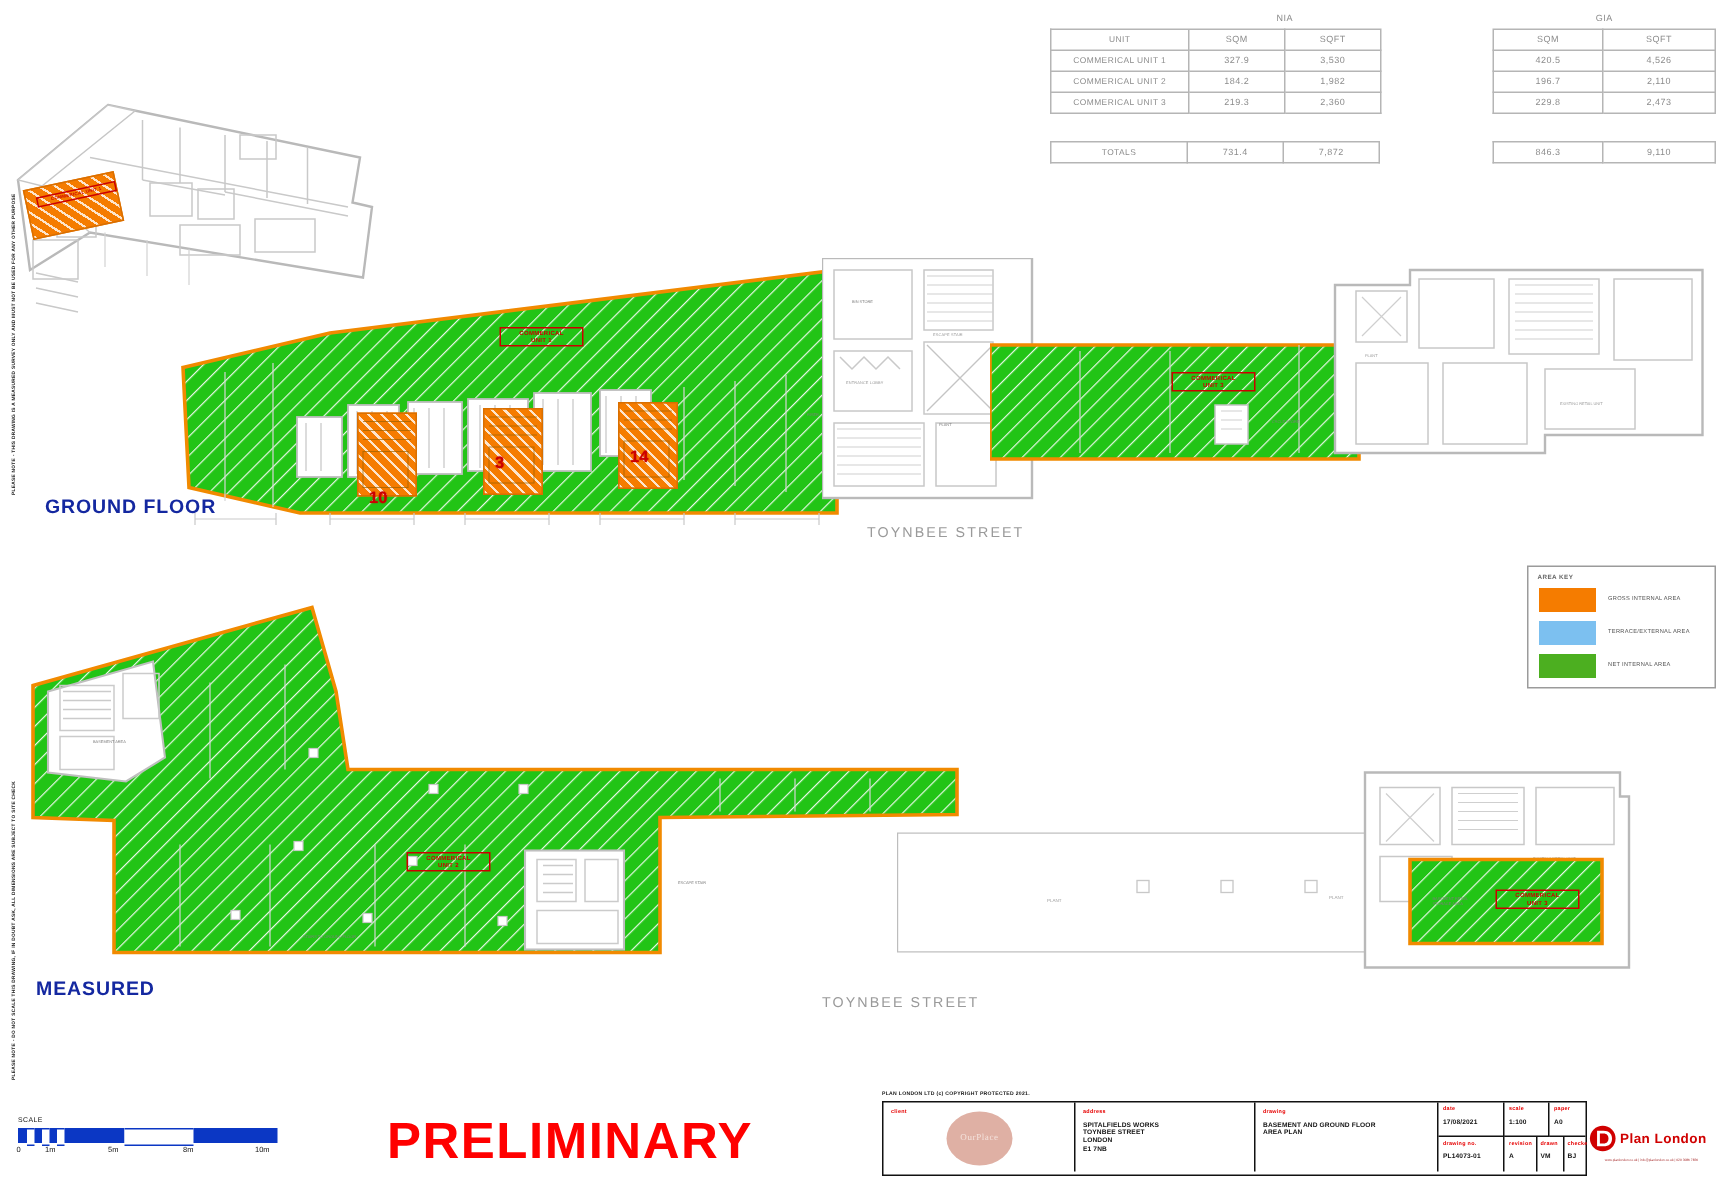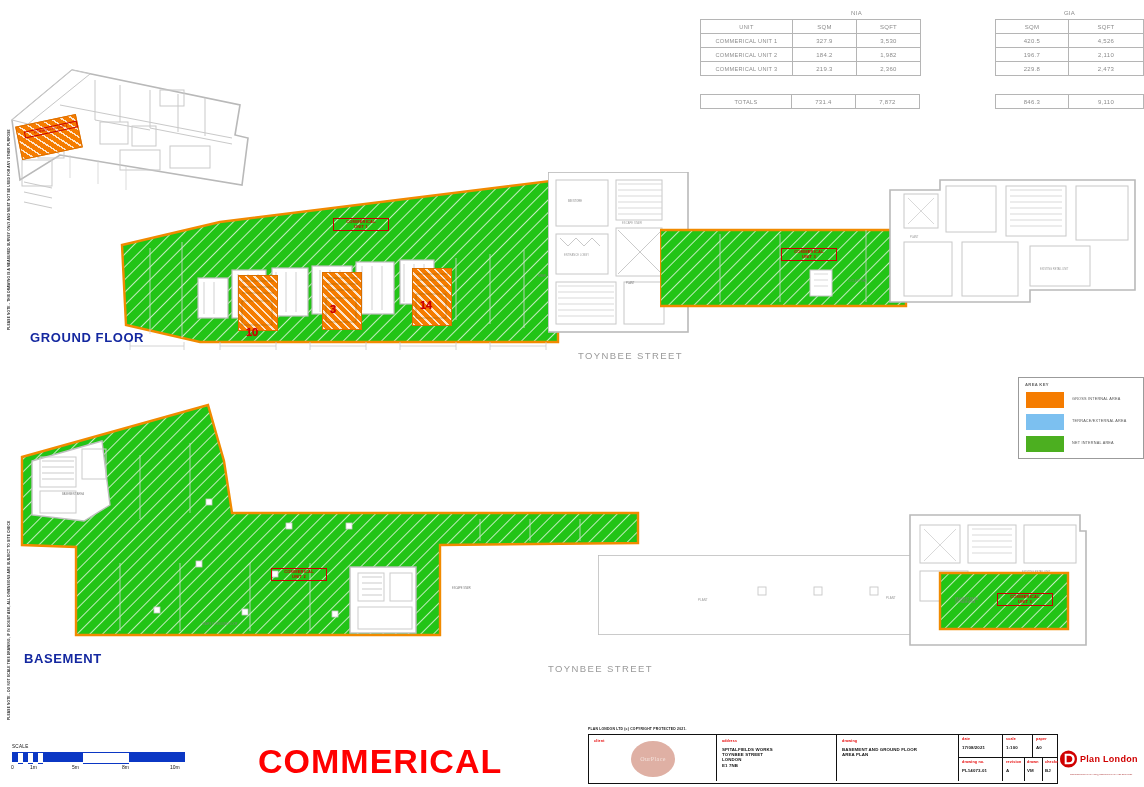--- a/index.html
+++ b/index.html
@@ -448,24 +448,24 @@
         <line x1="0" y1="0" x2="0" y2="9" stroke="#ffffff" stroke-width="1.6" opacity=".9"></line>
       </pattern>
     </defs>
     <polygon points="2,2 130,2 130,58 2,58" fill="url(#hatchB2)" stroke="#f18a00" stroke-width="2.4"></polygon>
   </svg>
   <div class="unitlbl" style="left:997px;top:198px;width:50px;white-space:pre;">COMMERICAL
 UNIT 3</div>
   <div class="tinyd" style="position:absolute;left:955px;top:203px;">BASEMENT RETAIL<br>STORAGE AREA</div>
 </div>
 
-<div class="floorlbl" style="left:24px;top:651px;">BASEMENT</div>
+<div class="floorlbl" style="left:24px;top:651px;">MEASURED</div>
 <div class="street" style="left:548px;top:663px;">TOYNBEE STREET</div>
 
-<div class="prelim" style="left:258px;top:742px;">COMMERICAL</div>
+<div class="prelim" style="left:258px;top:742px;">PRELIMINARY</div>
 
 <div id="scale">
   <div class="scaleword">SCALE</div>
   <div class="sbseg" style="left:0;top:0;width:6px;"></div>
   <div class="sbgap" style="left:6px;top:0;width:5px;"></div>
   <div class="sbseg" style="left:11px;top:0;width:5px;"></div>
   <div class="sbgap" style="left:16px;top:0;width:5px;"></div>
   <div class="sbseg" style="left:21px;top:0;width:5px;"></div>
   <div class="sbgap" style="left:26px;top:0;width:5px;"></div>
   <div class="sbseg" style="left:31px;top:0;width:40px;"></div>

